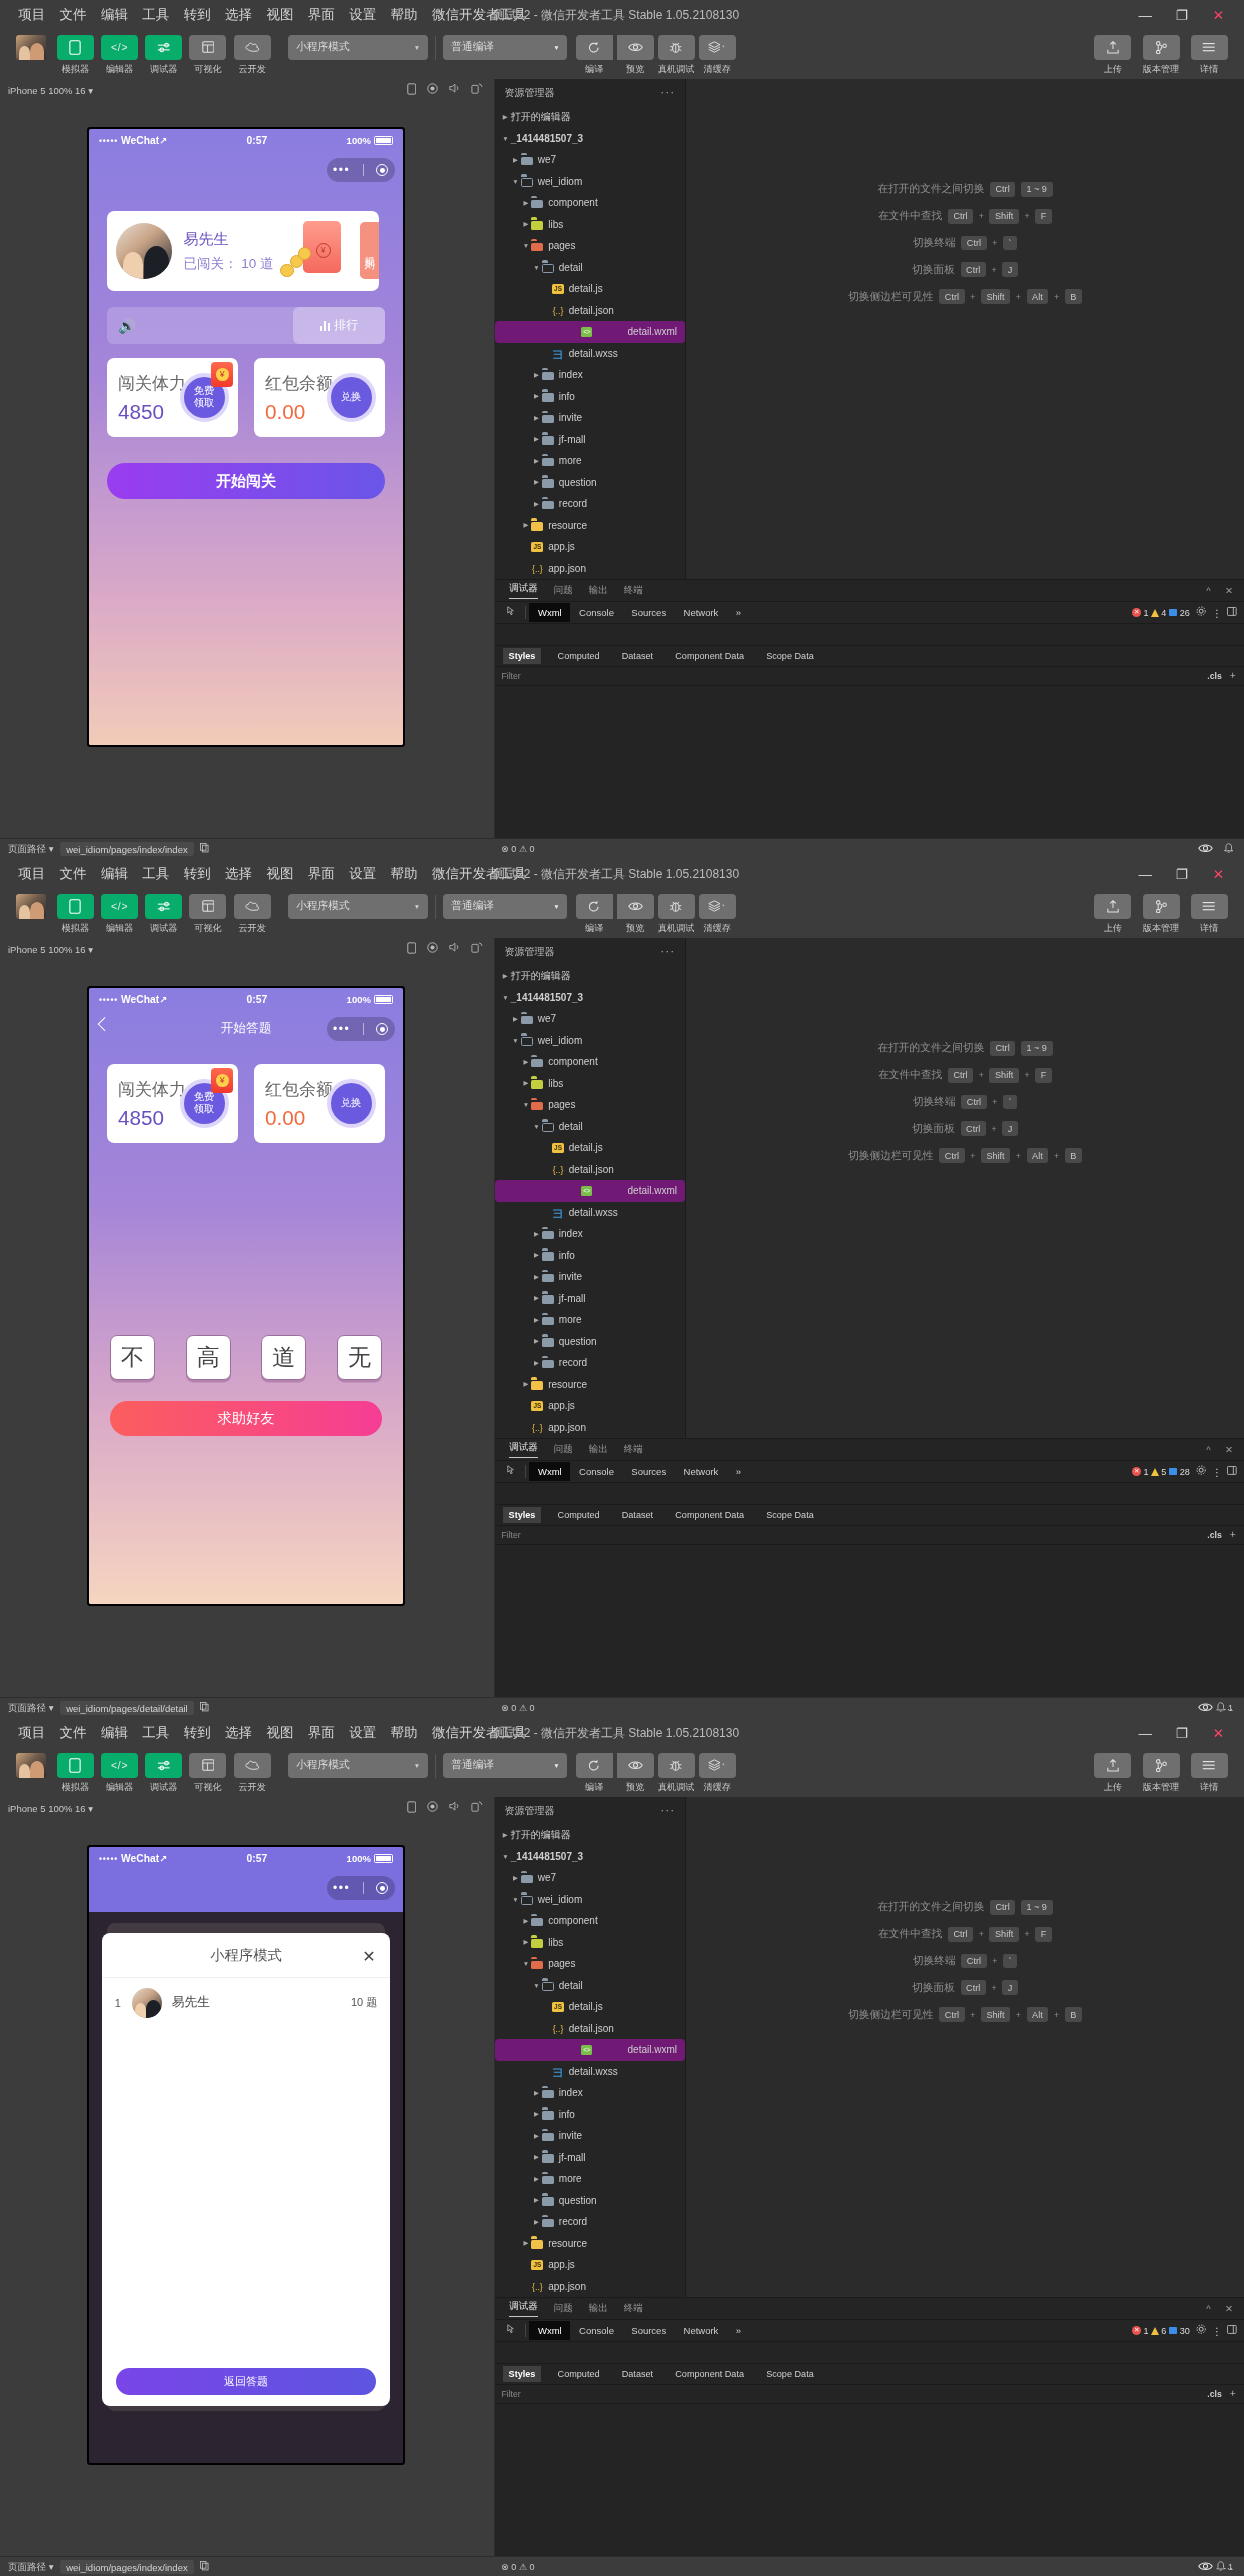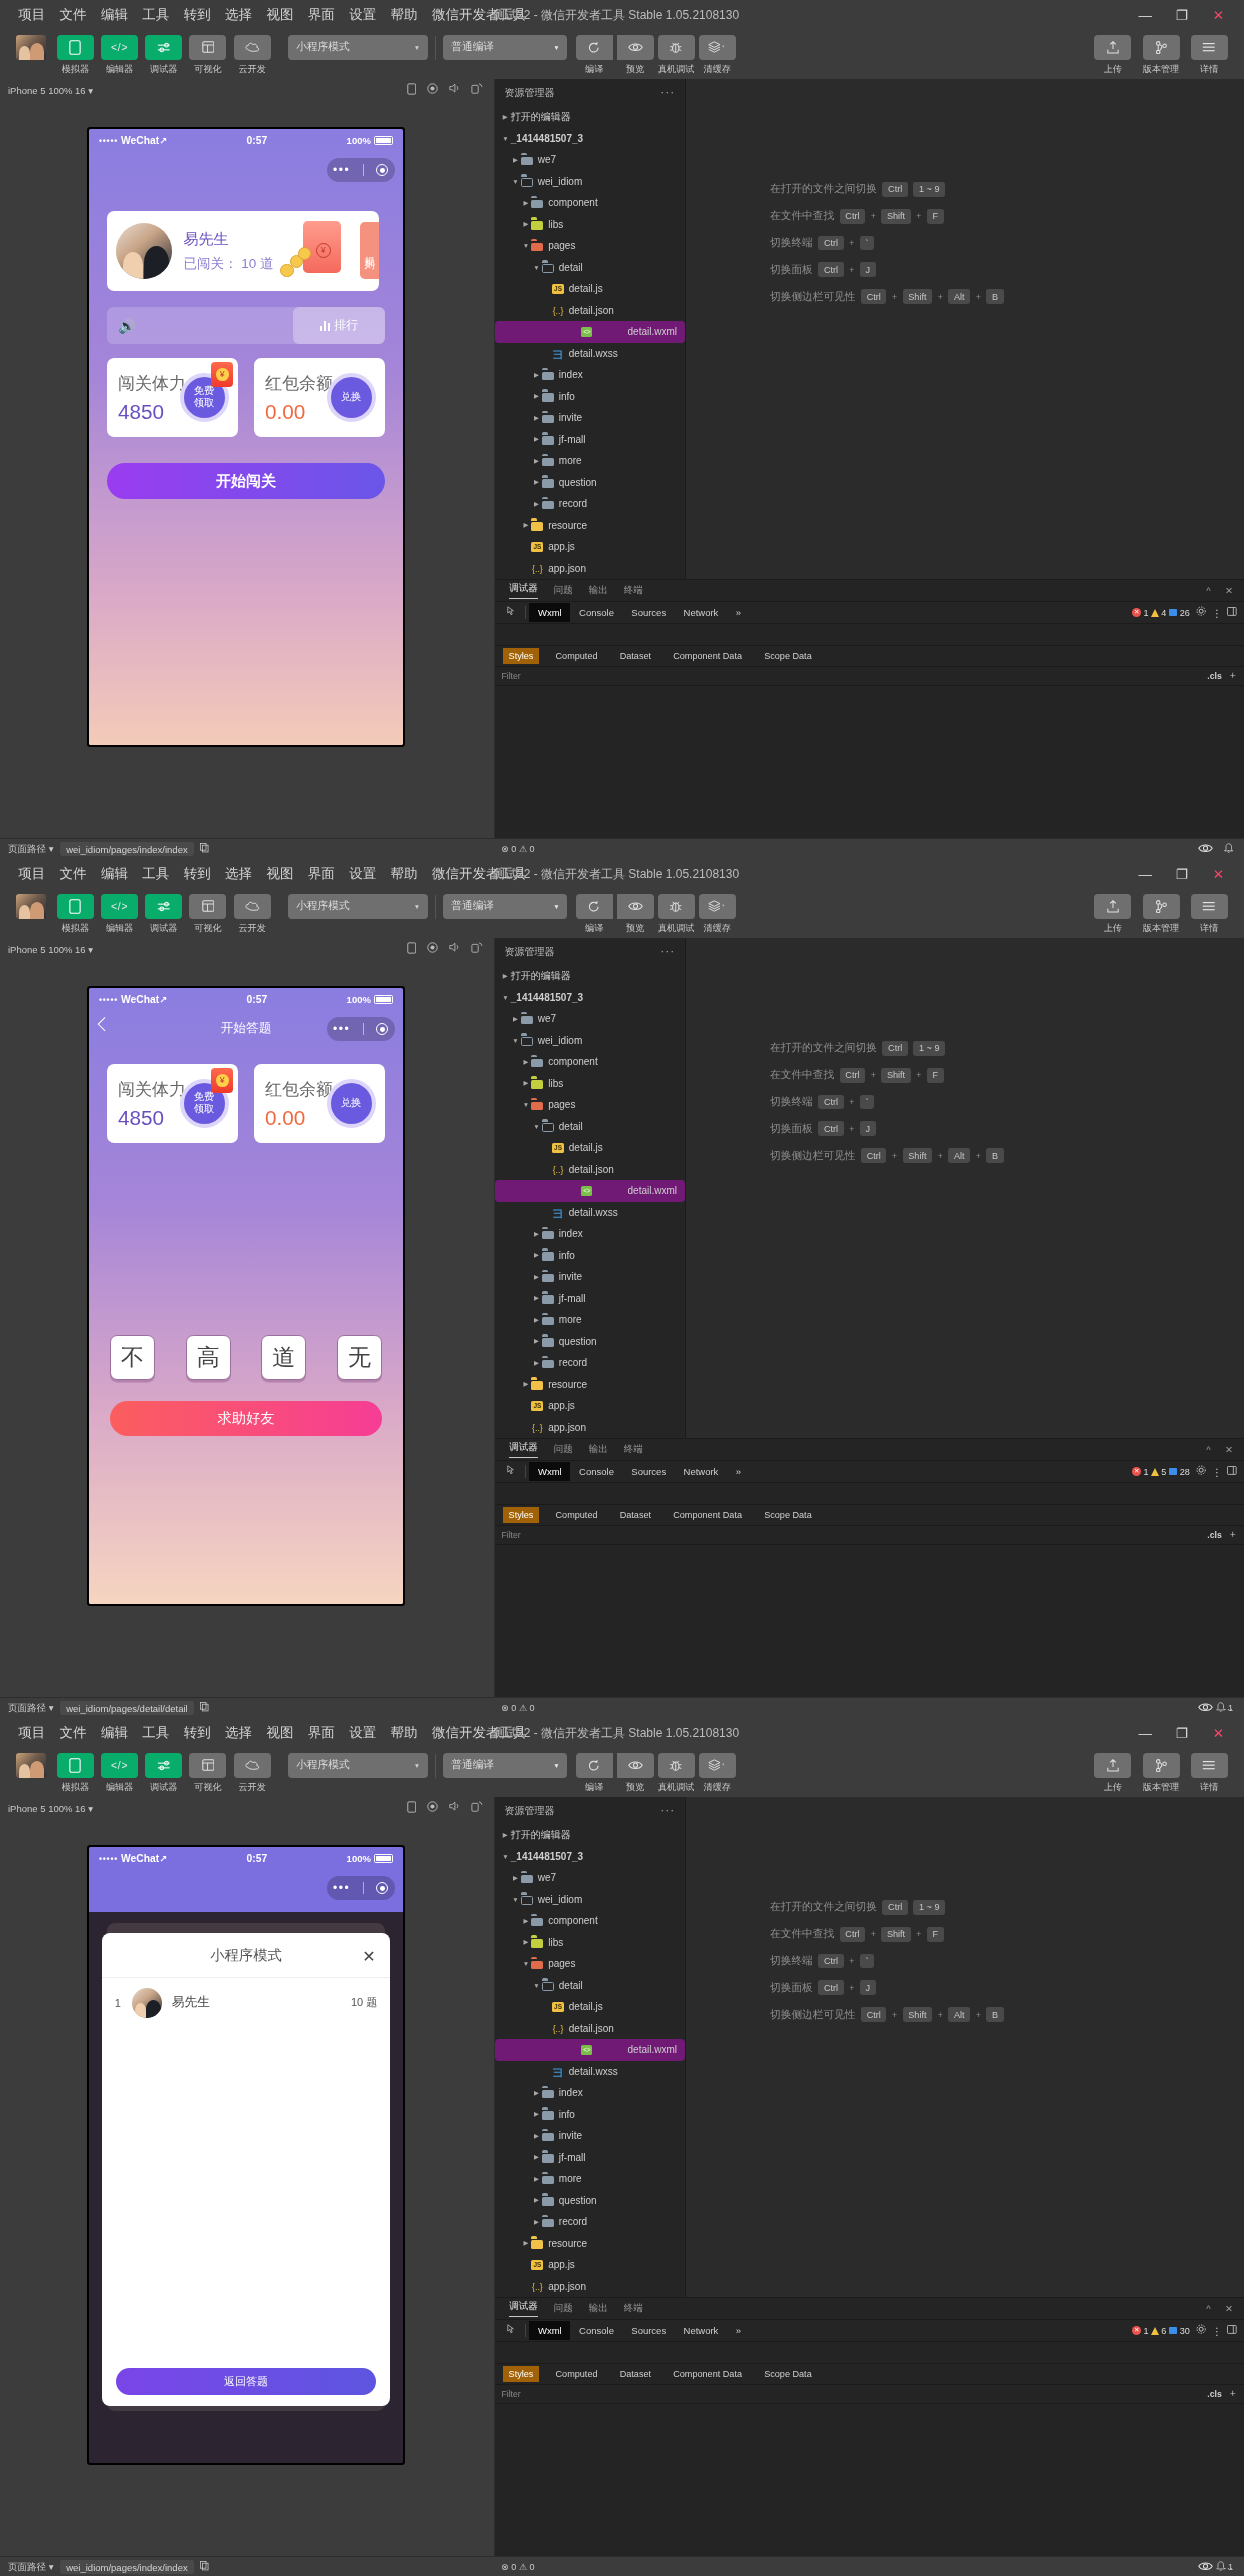--- a/index.html
+++ b/index.html
@@ -164,21 +164,21 @@
   .fld.o{background:#f1c14a;} .fld.o::before{background:#f1c14a;}
   .fi-js{width:12px;height:10.3px;background:#f0c040;border-radius:1.6px;color:#3a3000;font-size:6.4px;font-weight:bold;text-align:center;line-height:10.3px;}
   .fi-json{color:#f0c040;font-size:8.7px;width:12px;text-align:center;}
   .fi-wxml{width:11px;height:10.3px;background:#7bbf4a;border-radius:1.6px;color:#fff;font-size:6.4px;text-align:center;line-height:10.3px;}
   .fi-wxss{color:#3d9ae0;font-size:9.5px;width:12px;text-align:center;font-weight:bold;}
   .explorer .outline { position:absolute; left:0; right:0; bottom:0; height:20.7px; color:#cfcfcf; font-size:10px; display:flex; align-items:center; padding-left:6.4px; border-top:0.8px solid #1b1b1b;}
 
   
   .editor { flex:1; background:#2b2b2b; position:relative; }
   .kbhints { position:absolute; left:0; right:0; top:103px; display:flex; flex-direction:column; align-items:center; gap:12px; }
-  .krow { display:flex; align-items:center; gap:5.6px; width:390px; justify-content:flex-start; }
+  .krow { display:flex; align-items:center; gap:5.6px; width:390px; justify-content:center; }
   .klabel { color:#8f8f8f; font-size:10.7px; }
   .key { background:#4a4a4a; color:#c7c7c7; font-size:9.1px; padding:2.4px 5.6px; border-radius:2.4px; }
   .plus { color:#8f8f8f; font-size:8.7px; }
 
   
   .devtools { position:absolute; left:495px; right:0; bottom:0; height:280px; background:#242424; border-top:0.8px solid #1b1b1b; }
   .dtabs { height:22px; display:flex; align-items:center; padding-left:14.3px; gap:16px; position:relative; border-bottom:0.8px solid #1b1b1b;}
   .dtabs span { color:#9a9a9a; font-size:9.5px; }
   .dtabs span.on { color:#e6e6e6; border-bottom:1.6px solid #c7c7c7; padding-bottom:3.2px; }
   .dtabs .rt { position:absolute; right:11px; display:flex; gap:14.3px; color:#cfcfcf; font-size:9.5px; }
@@ -188,21 +188,21 @@
   .dt2 .tab { color:#d0d0d0; font-size:9.5px; padding:4px 8.7px; }
   .dt2 .tab.on { background:#0b0b0b; color:#fff; }
   .dt2 .rt { position:absolute; right:6.4px; display:flex; align-items:center; gap:5.6px; }
   .cnt { display:flex; align-items:center; gap:2.4px; font-size:9.1px; color:#ddd; }
   .dotE { width:8.7px;height:8.7px;border-radius:50%;background:#e8534e;color:#fff;font-size:6.4px;text-align:center;line-height:8.7px;}
   .triW { width:0;height:0;border-left:4.8px solid transparent;border-right:4.8px solid transparent;border-bottom:8px solid #f0c040;}
   .sqI { width:8.7px;height:7.2px;background:#3b8eea;border-radius:0.8px;}
   .dt3 { height:22px; border-bottom:0.8px solid #1b1b1b; background:#242424;}
   .dt4 { height:20.7px; background:#242424; display:flex; align-items:center; padding-left:8px; gap:11px; border-bottom:0.8px solid #1b1b1b;}
   .dt4 span { color:#d0d0d0; font-size:9.1px; padding:3.2px 5.6px; }
-  .dt4 span.on { background:#a16207; color:#fff; }
+  .dt4 span.on { background:#404040; color:#fff;font-weight:bold; }
   .filterrow { height:19px; display:flex; align-items:center; padding:0 6.4px; justify-content:space-between; border-bottom:0.8px solid #1b1b1b;}
   .filterbox { flex:1; color:#8a8a8a; font-size:8.7px; }
   .cls { color:#d0d0d0; font-size:8.7px; font-weight:bold; }
 
   
   .statusfoot { position:absolute; left:0; right:0; bottom:0; height:20.7px; background:#3c3c3c; display:flex; align-items:center; border-top:0.8px solid #2d2d2d; }
   .sf-left { display:flex; align-items:center; gap:6.4px; padding-left:8px; color:#c9c9c9; font-size:9.5px; }
   .sf-path { background:#4a4a4a; border-radius:2.4px; padding:1.6px 6.4px; color:#d5d5d5; font-size:9.5px; }
   .sf-right { margin-left:auto; display:flex; align-items:center; gap:11px; padding-right:11px; color:#c9c9c9; font-size:9.5px; }
   .sf-mid { position:absolute; left:501px; display:flex; gap:8px; color:#c9c9c9; font-size:9.1px; }

